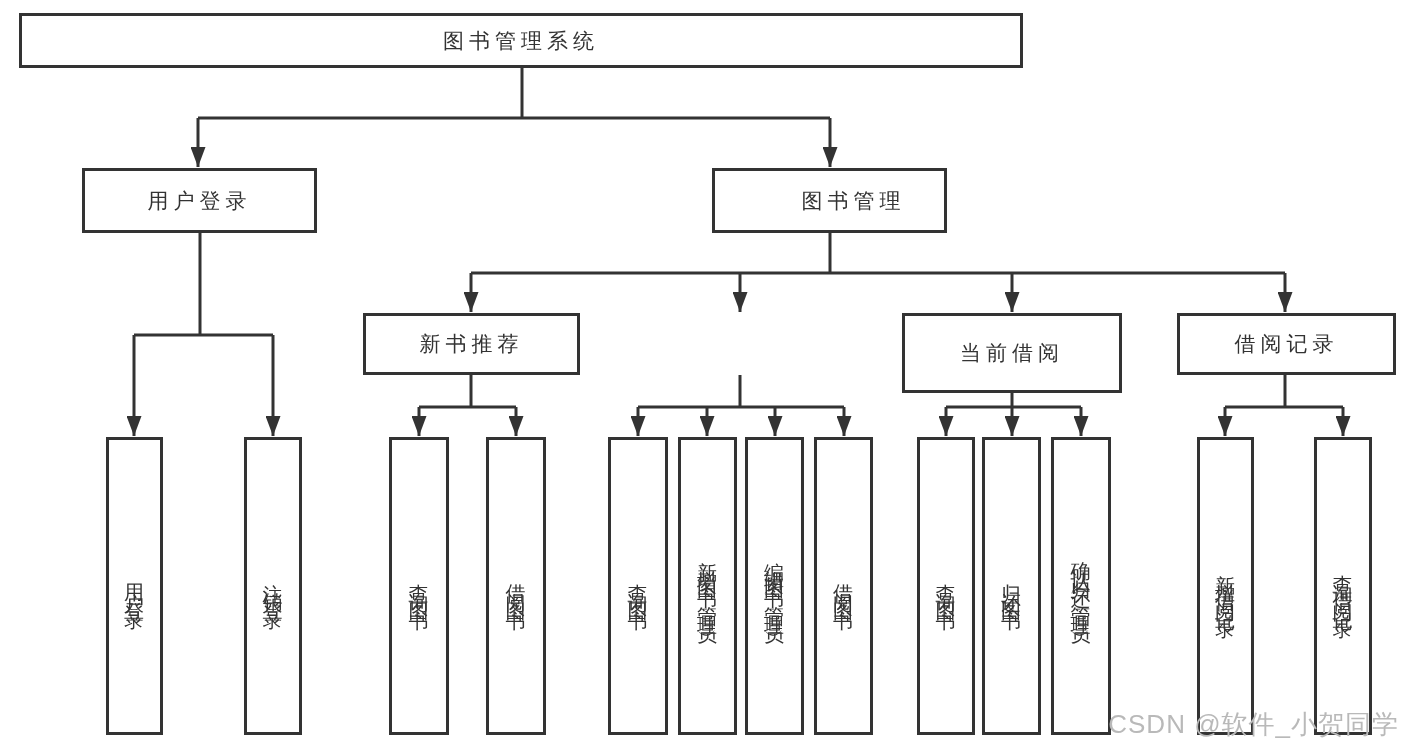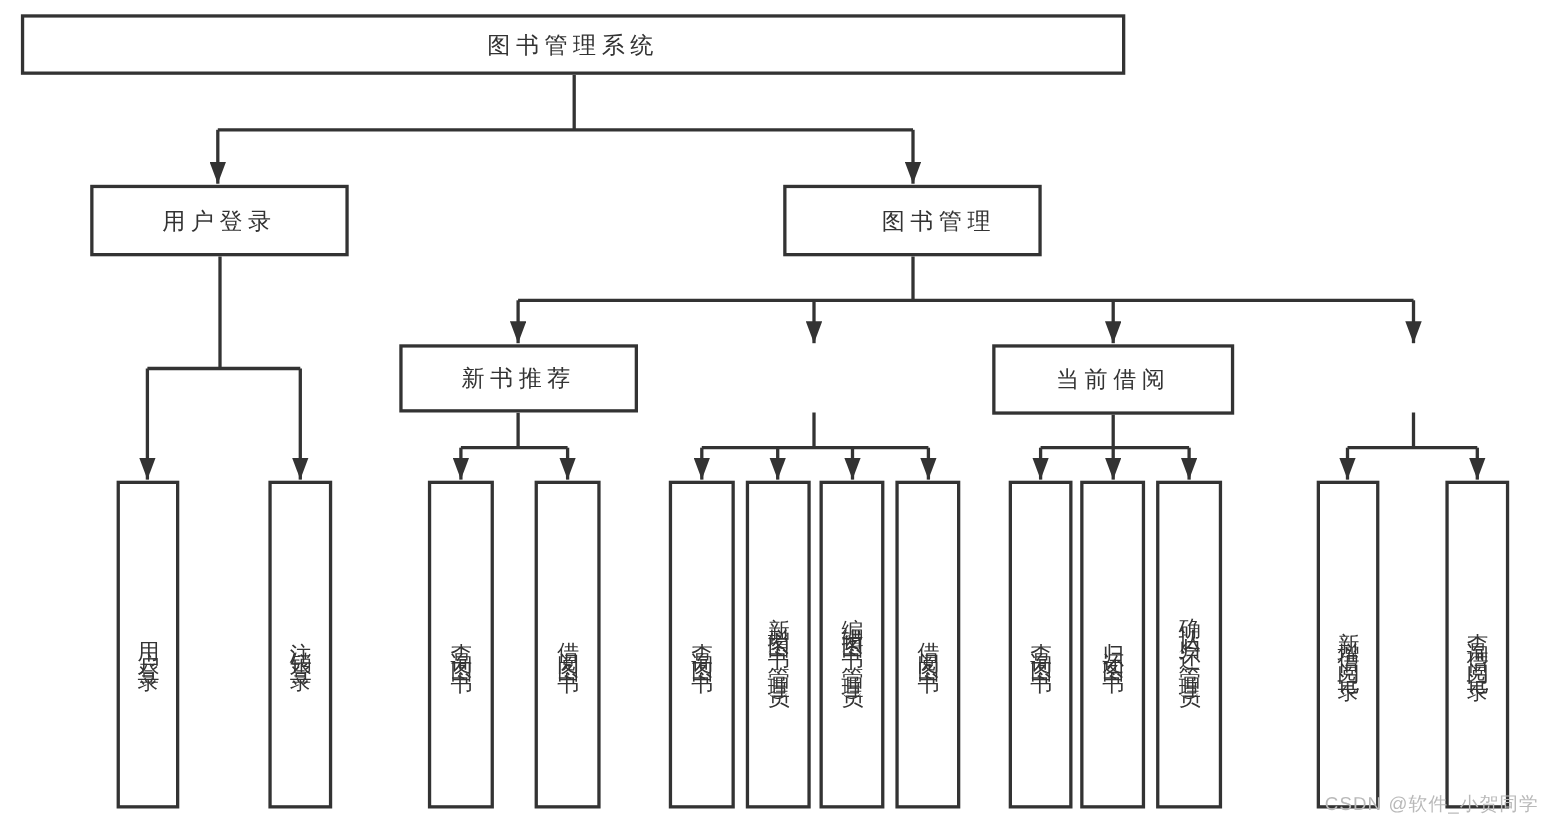--- a/index.html
+++ b/index.html
@@ -44,21 +44,21 @@
     text-orientation: mixed;
     font-size: 20px;
     letter-spacing: 9px;
     line-height: 1;
     white-space: nowrap;
   }
   .watermark {
     position: absolute;
     right: 6px;
     bottom: 5px;
-    font-size: 17px;
+    font-size: 26px;
     color: #b9b9b9;
     letter-spacing: 1px;
     white-space: nowrap;
     z-index: 5;
   }
 </style>
 </head>
 <body>
 
 <div class="canvas">
@@ -109,21 +109,22 @@
       <line x1="1343" y1="407" x2="1343" y2="436" marker-end="url(#ah)"></line>
     </g>
   </svg>
 
   <div class="box hlabel" style="left:19px; top:13px; width:1004px; height:55px;">图书管理系统</div>
 
   <div class="box hlabel" style="left:82px; top:168px; width:235px; height:65px;">用户登录</div>
   <div class="box hlabel" style="left:712px; top:168px; width:235px; height:65px;padding-left:48px;">图书管理</div>
 
   <div class="box hlabel" style="left:363px; top:313px; width:217px; height:62px;">新书推荐</div>
-  <div class="box hlabel" style="left:902px; top:313px; width:220px; height:64px;text-align:right;">当前借阅</div>
+  <div class="box hlabel" style="left:902px; top:313px; width:220px; height:80px;text-align:right;">当前借阅</div>
+  <div class="box hlabel" style="left:1177px; top:313px; width:219px; height:62px;">借阅记录</div>
 
   <div class="box vlabel" style="left:106px; top:437px; width:57px; height:298px;">用户登录</div>
   <div class="box vlabel" style="left:244px; top:437px; width:58px; height:298px;">注销登录</div>
 
   <div class="box vlabel" style="left:389px; top:437px; width:60px; height:298px;">查询图书</div>
   <div class="box vlabel" style="left:486px; top:437px; width:60px; height:298px;">借阅图书</div>
 
   <div class="box vlabel" style="left:608px; top:437px; width:60px; height:298px;">查询图书</div>
   <div class="box vlabel" style="left:678px; top:437px; width:59px; height:298px;">新增图书（管理员）</div>
   <div class="box vlabel" style="left:745px; top:437px; width:59px; height:298px;">编辑图书（管理员）</div>

